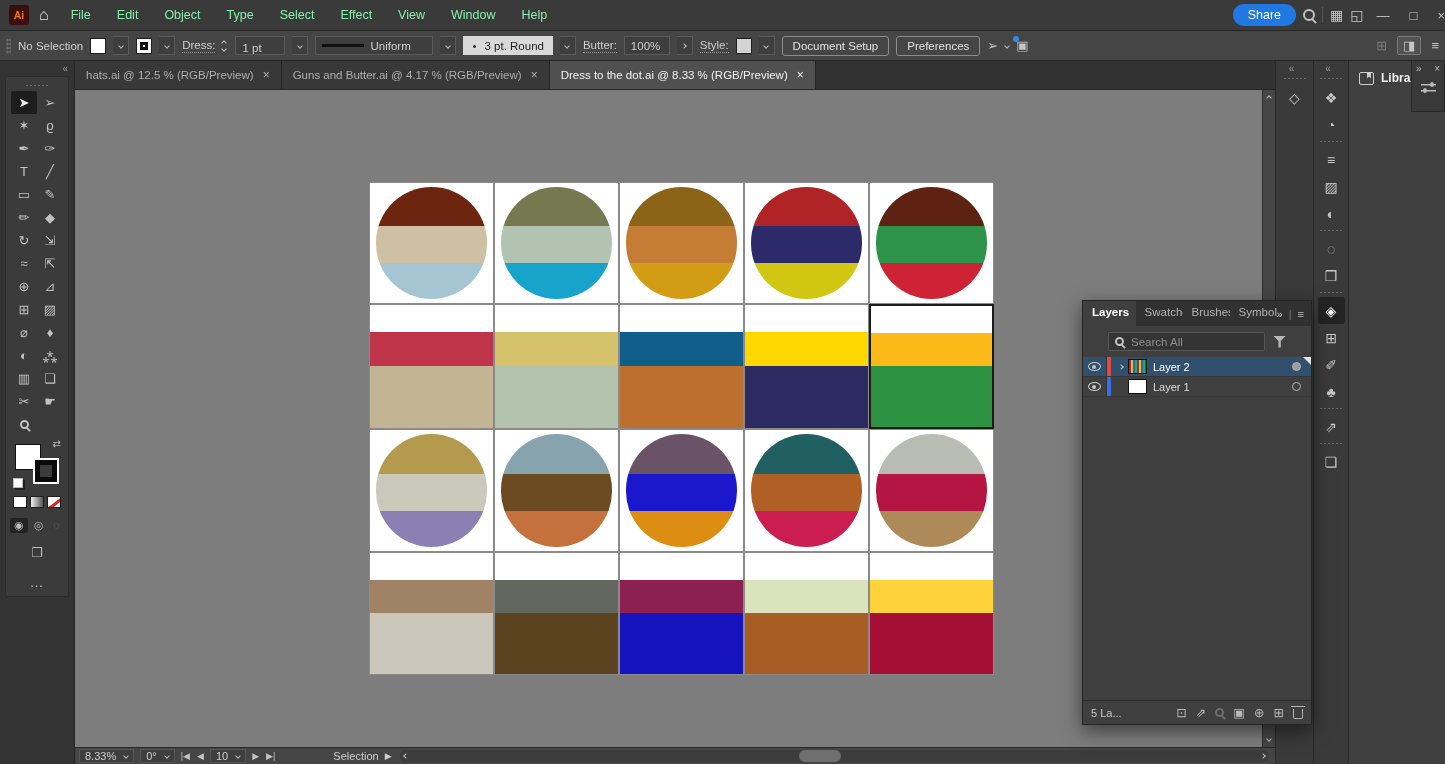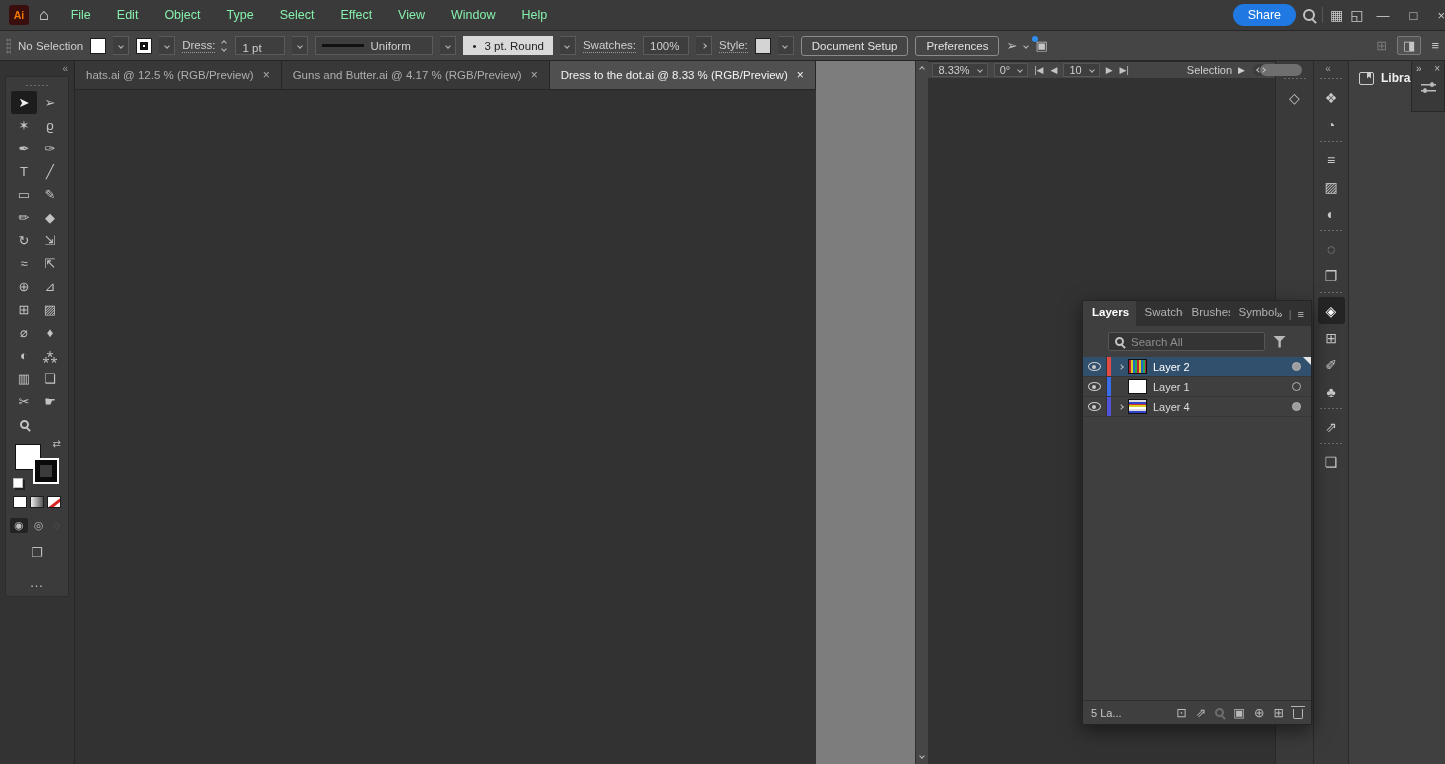--- a/index.html
+++ b/index.html
@@ -80,21 +80,21 @@
   .cgn .c-grad { background:linear-gradient(90deg,#eee,#555); }
   .cgn .c-none { background:#fff; position:relative; overflow:hidden; }
   .cgn .c-none::after { content:''; position:absolute; left:-2px; top:4px; width:22px; height:3px; background:#d22; transform:rotate(-38deg); }
   .drawmodes { display:flex; gap:2px; margin-top:10px; color:#bdbdbd; font-size:11px; }
   .drawmodes span { padding:1px 4px; }
   .drawmodes span.sel { background:#232323; border-radius:2px; }
   .screenmode { margin-top:12px; color:#bdbdbd; font-size:13px; }
   .tb-ellip { margin-top:14px; color:#bdbdbd; font-size:14px; letter-spacing:1px; }
 
   
-  .center { flex:1; display:flex; flex-direction:row; min-width:0; }
+  .center { flex:1; display:flex; flex-direction:column; min-width:0; }
   .tabbar { height:29px; background:#323232; display:flex; border-bottom:1px solid #262626; }
   .tab { display:flex; align-items:center; gap:9px; padding:0 11px; font-size:11.5px; color:#aeaeae; background:#383838; border-right:1px solid #252525; white-space:nowrap; }
   .tab.active { background:#505050; color:#f2f2f2; }
   .tab .x { font-size:12px; }
   .canvas { flex:1; position:relative; background:#7d7d7d; overflow:hidden; }
   .artboard-grid { position:absolute; left:294px; top:92px; display:grid; grid-template-columns:repeat(5,125px); grid-template-rows:122px 125px 123px 123px; }
   .cell { background:#fff; border:1px solid #8a8a8a; position:relative; display:flex; flex-direction:column; }
   .cell.outlined { border:2px solid #1b1b1b; }
   .circ { width:91%; height:93%; margin:auto; border-radius:50%; overflow:hidden; display:flex; flex-direction:column; }
   .band { width:100%; }
@@ -211,21 +211,21 @@
     <span class="chvbox">
       <span class="chv sm"></span>
     </span>
   <span class="brushbox">
       <span>•</span>
       <span>3 pt. Round</span>
     </span>
     <span class="chvbox">
       <span class="chv sm"></span>
     </span>
-  <span class="ob-label dot">Swatches:</span>
+  <span class="ob-label dot">Butter:</span>
   <span class="field" style="width:46px;">
       <span>100%</span>
     </span>
     <span class="chvbox">
       <span class="chv sm r"></span>
     </span>
   <span class="ob-label dot">Style:</span>
   <span class="swatch stylesw"></span>
     <span class="chvbox">
       <span class="chv sm"></span>
@@ -567,32 +567,20 @@
       <div class="lrow">
         <span class="l-eye">
           <span class="eye"></span>
         </span>
         <span class="l-bar" style="background: rgb(58, 107, 232);"></span>
         <span class="l-chev"></span>
         <span class="l-thumb "></span>
         <span class="l-name">Layer 1</span>
         <span class="tgt"></span>
       </div>
-      <div class="lrow">
-        <span class="l-eye">
-          <span class="eye"></span>
-        </span>
-        <span class="l-bar" style="background: rgb(80, 82, 217);"></span>
-        <span class="l-chev">
-          <span class="chv sm r"></span>
-        </span>
-        <span class="l-thumb stripes1"></span>
-        <span class="l-name">Layer 4</span>
-        <span class="tgt filled"></span>
-      </div>
     </div>
   <div class="lp-fill"></div>
   <div class="lp-bottom">
     <span>5 La...</span>
     <div class="lp-ics" id="lp-ics">
         <span>⊡</span>
         <span>⇗</span>
         <span class="mag dim"></span>
         <span>▣</span>
         <span>⊕</span>

